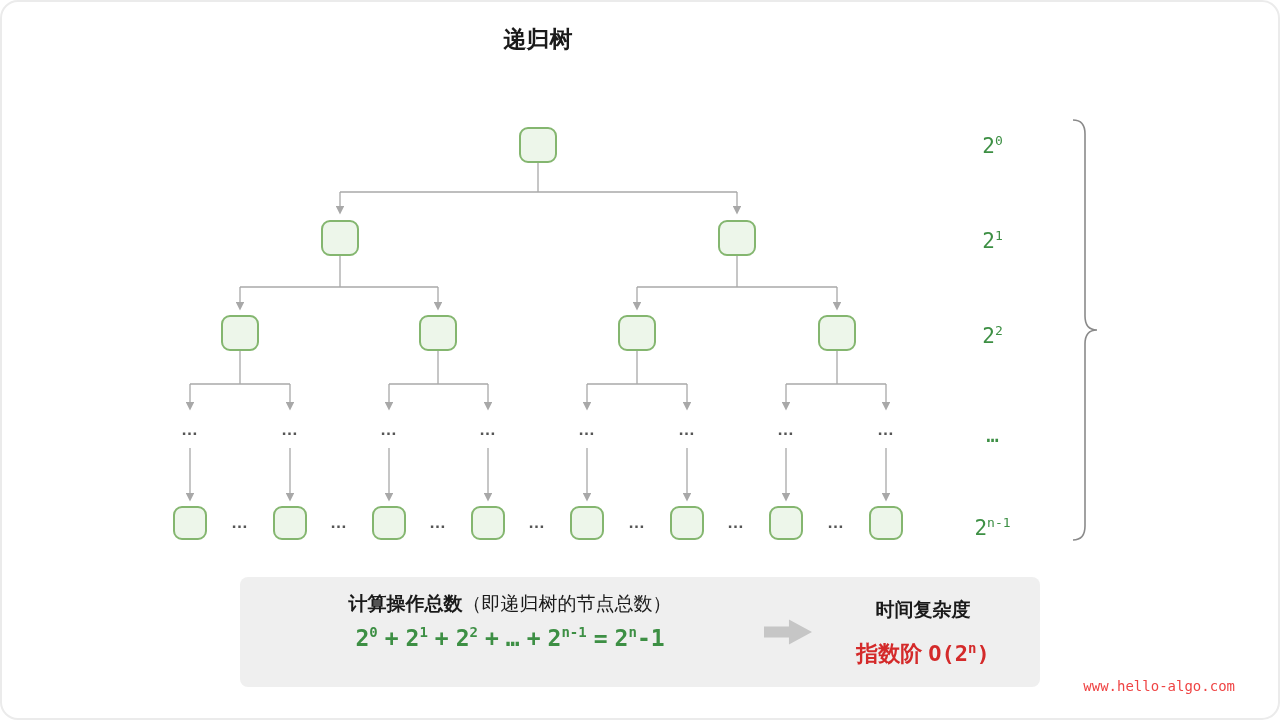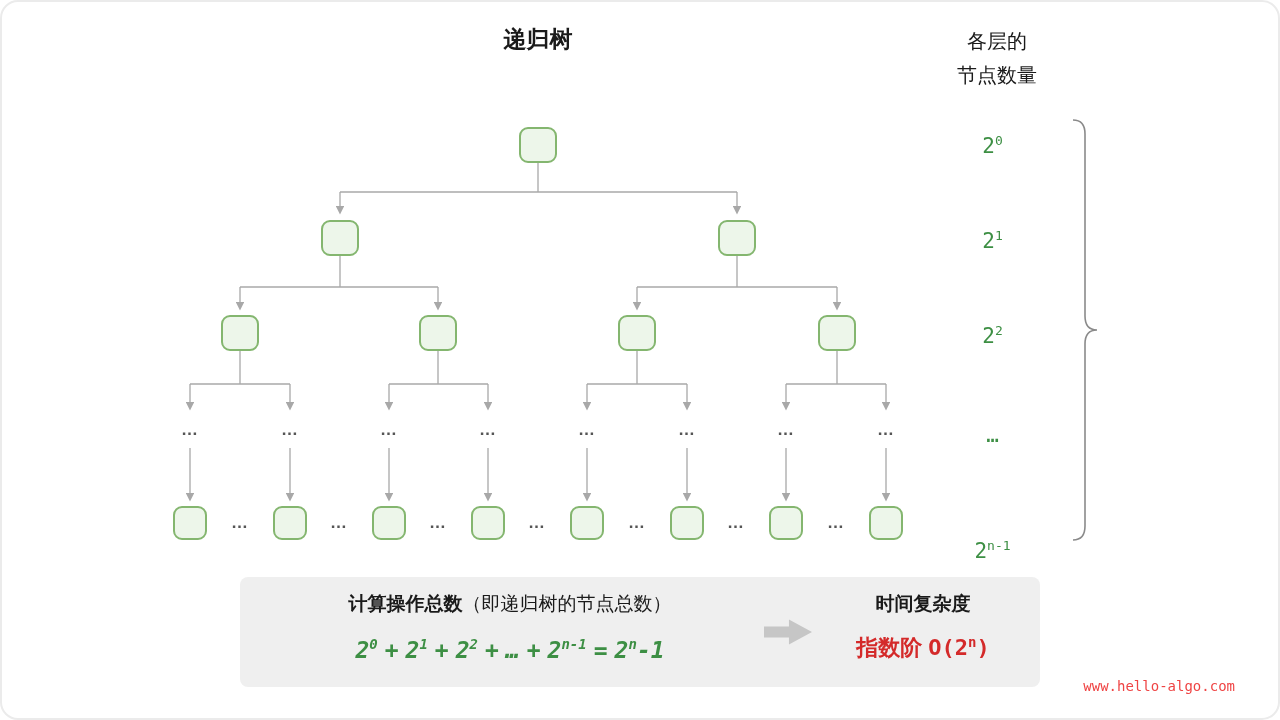--- a/index.html
+++ b/index.html
@@ -35,27 +35,27 @@
 
   .brace-label{position:absolute;left:1115px;top:318px;width:130px;height:30px;line-height:30px;
     text-align:center;font-size:22px;color:#1a1a1a;}
   .brace-label .n{font-family:"DejaVu Sans Mono",monospace;font-weight:bold;color:var(--green-text);padding:0 6px;}
 
   .summary-box{position:absolute;left:240px;top:577px;width:800px;height:110px;
     background:var(--box-bg);border-radius:8px;}
   .box-left{position:absolute;left:10px;top:14px;width:520px;text-align:center;}
   .box-title{font-size:19px;}
   .box-title .b{font-weight:bold;}
-  .summary-formula{position:absolute;left:10px;top:50px;width:520px;height:34px;line-height:34px;text-align:center;
-    font-family:"DejaVu Sans Mono",monospace;font-weight:bold;font-size:23px;color:var(--green-text);font-style:italic;}
+  .summary-formula{position:absolute;left:10px;top:38px;width:520px;height:34px;line-height:34px;text-align:center;
+    font-family:"DejaVu Sans Mono",monospace;font-weight:bold;font-size:23px;color:var(--green-text);}
   .summary-formula sup{font-size:14px;}
   .summary-formula .op{margin:0 7px;}
   .big-arrow{position:absolute;left:524px;top:40px;width:48px;height:30px;background:#c6c6c6;
     clip-path:polygon(0% 32%,52% 32%,52% 8%,100% 50%,52% 92%,52% 68%,0% 68%);}
-  .box-right{position:absolute;left:583px;top:14px;width:200px;text-align:center;}
+  .box-right{position:absolute;left:583px;top:20px;width:200px;text-align:center;}
   .box-right .rt{font-size:19px;font-weight:bold;}
   .red-formula{margin-top:8px;height:34px;line-height:34px;font-size:22px;font-weight:bold;color:var(--red-text);}
   .red-formula .mono{font-family:"DejaVu Sans Mono",monospace;}
   .red-formula sup{font-size:14px;}
 
   .watermark{position:absolute;right:45px;top:678px;font-family:"DejaVu Sans Mono",monospace;
     font-size:14px;color:#ef4444;}
 </style>
 </head>
 <body>
@@ -131,24 +131,20 @@
       <rect class="node" x="870" y="507" width="32" height="32" rx="8"></rect>
     </g>
 
     <path class="brace" d="M1073,120 Q1085,120 1085,134 L1085,316 Q1085,330 1097,330 Q1085,330 1085,344 L1085,526 Q1085,540 1073,540"></path>
   </svg>
 
   <div class="header-main">
     <div class="title">递归树</div>
   </div>
 
-  <div class="header-right">
-    <div>各层的</div>
-    <div>节点数量</div>
-  </div>
 
   <div class="dots3" style="left:165px;top:418px">…</div>
   <div class="dots3" style="left:265px;top:418px">…</div>
   <div class="dots3" style="left:364px;top:418px">…</div>
   <div class="dots3" style="left:463px;top:418px">…</div>
   <div class="dots3" style="left:562px;top:418px">…</div>
   <div class="dots3" style="left:662px;top:418px">…</div>
   <div class="dots3" style="left:761px;top:418px">…</div>
   <div class="dots3" style="left:861px;top:418px">…</div>
 
@@ -157,21 +153,21 @@
   <div class="dots3" style="left:413px;top:511px">…</div>
   <div class="dots3" style="left:512px;top:511px">…</div>
   <div class="dots3" style="left:612px;top:511px">…</div>
   <div class="dots3" style="left:711px;top:511px">…</div>
   <div class="dots3" style="left:811px;top:511px">…</div>
 
   <div class="lvl-label" style="top:127px"><span>2</span><sup>0</sup></div>
   <div class="lvl-label" style="top:222px"><span>2</span><sup>1</sup></div>
   <div class="lvl-label" style="top:317px"><span>2</span><sup>2</sup></div>
   <div class="lvl-label" style="top:416px"><span>…</span><sup></sup></div>
-  <div class="lvl-label" style="top:532px"><span>2</span><sup>n-1</sup></div>
+  <div class="lvl-label" style="top:509px"><span>2</span><sup>n-1</sup></div>
 
 
   <div class="summary-box">
     <div class="box-left">
       <div class="box-title">
         <span class="b">计算操作总数</span><span>（即递归树的节点总数）</span>
       </div>
     </div>
     <div class="summary-formula">
       <span class="term"><span>2</span><sup>0</sup></span><span class="op">+</span><span class="term"><span>2</span><sup>1</sup></span><span class="op">+</span><span class="term"><span>2</span><sup>2</sup></span><span class="op">+</span><span>…</span><span class="op">+</span><span class="term"><span>2</span><sup>n-1</sup></span><span class="op">=</span><span class="term"><span>2</span><sup>n</sup><span>-1</span></span>

